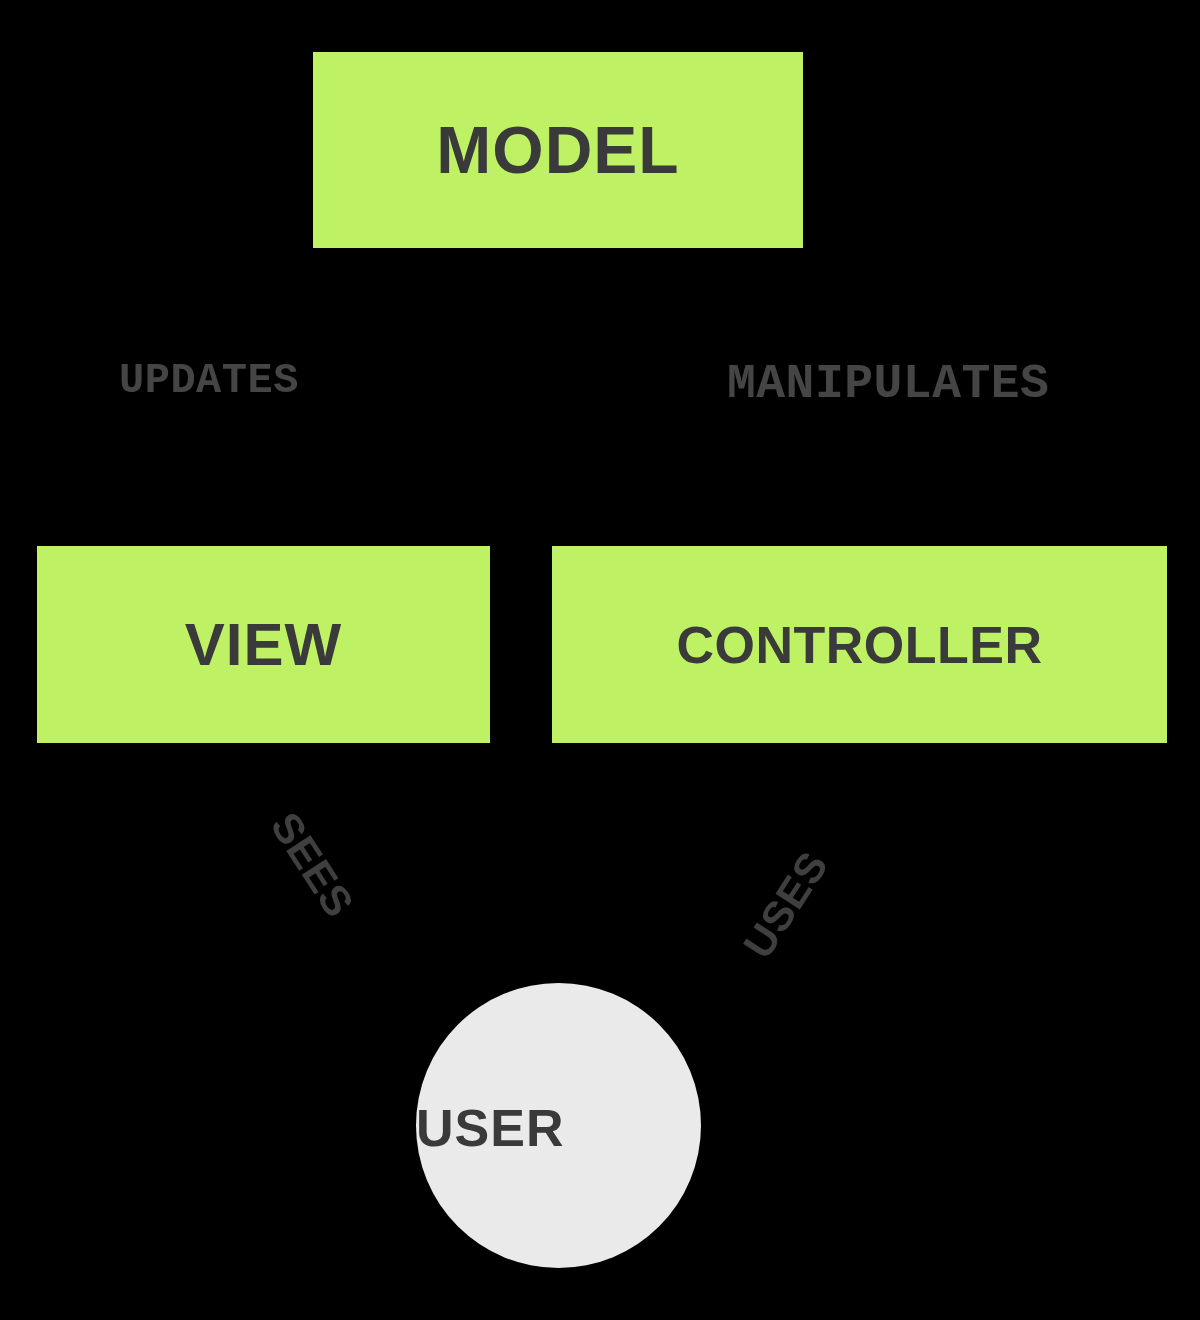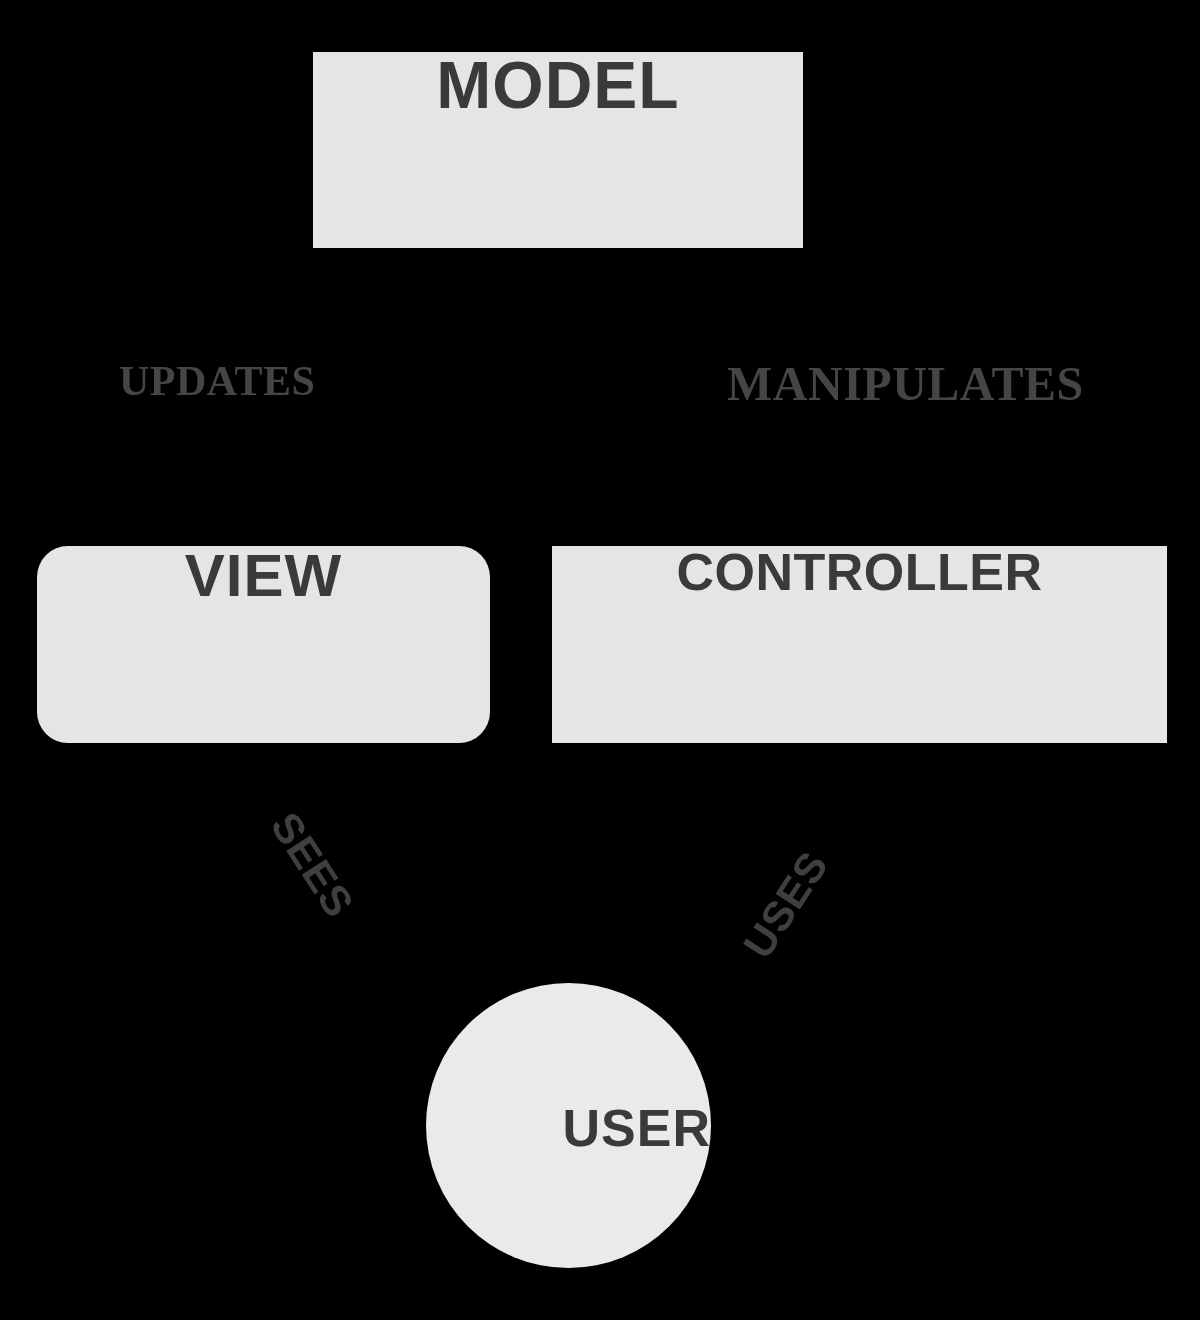--- a/index.html
+++ b/index.html
@@ -13,23 +13,23 @@
   }
   #canvas {
     position: relative;
     width: 1200px;
     height: 1320px;
     background: #000000;
     overflow: hidden;
   }
   .node-box {
     position: absolute;
-    background: #e5e5e5;
+    background: #bef264;
     display: flex;
-    align-items: flex-start;
+    align-items: center;
     justify-content: center;
     box-sizing: border-box;
   }
   .node-label {
     color: #3a3a3a;
     font-weight: bold;
     letter-spacing: 0.5px;
     line-height: 1;
     white-space: nowrap;
     font-family: "Liberation Sans", sans-serif;
@@ -44,64 +44,63 @@
   #box-model .node-label {
     font-size: 66px;
     letter-spacing: 1px;
   }
   
   #box-view {
     left: 37px;
     top: 546px;
     width: 453px;
     height: 197px;
-    border-radius: 31px;
   }
   #box-view .node-label {
     font-size: 60px;
     letter-spacing: 1px;
   }
   
   #box-controller {
     left: 552px;
     top: 546px;
     width: 615px;
     height: 197px;
   }
   #box-controller .node-label {
     font-size: 52px;
     letter-spacing: 0.5px;
   }
   
   #node-user {
     position: absolute;
-    left: 426px;
+    left: 416px;
     top: 983px;
     width: 285px;
     height: 285px;
     border-radius: 50%;
     background: #eaeaea;
     display: flex;
     align-items: center;
-    justify-content: flex-end;
+    justify-content: flex-start;
     box-sizing: border-box;
   }
   #node-user .node-label {
     font-size: 52px;
     letter-spacing: 1px;
     transform: translateY(2px);
   }
   
   .edge-label {
     position: absolute;
     color: #454545;
     font-weight: bold;
     white-space: nowrap;
     line-height: 1;
-    font-family: Liberation Serif, serif;
+    font-family: Liberation Mono, monospace;
   }
   #edge-updates {
     left: 119px;
     top: 360px;
     font-size: 42px;
     letter-spacing: 0.5px;
   }
   #edge-manipulates {
     left: 727px;
     top: 360px;

